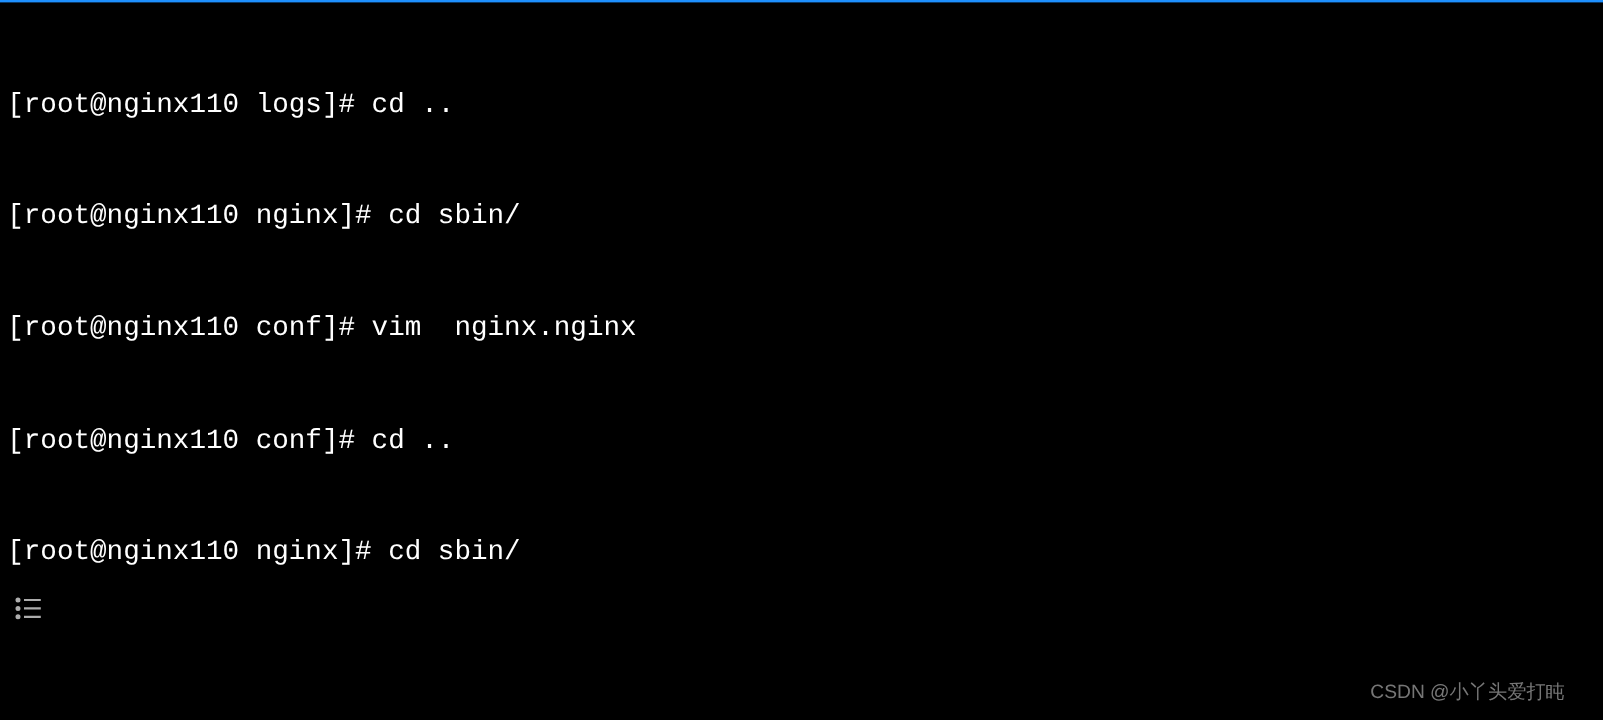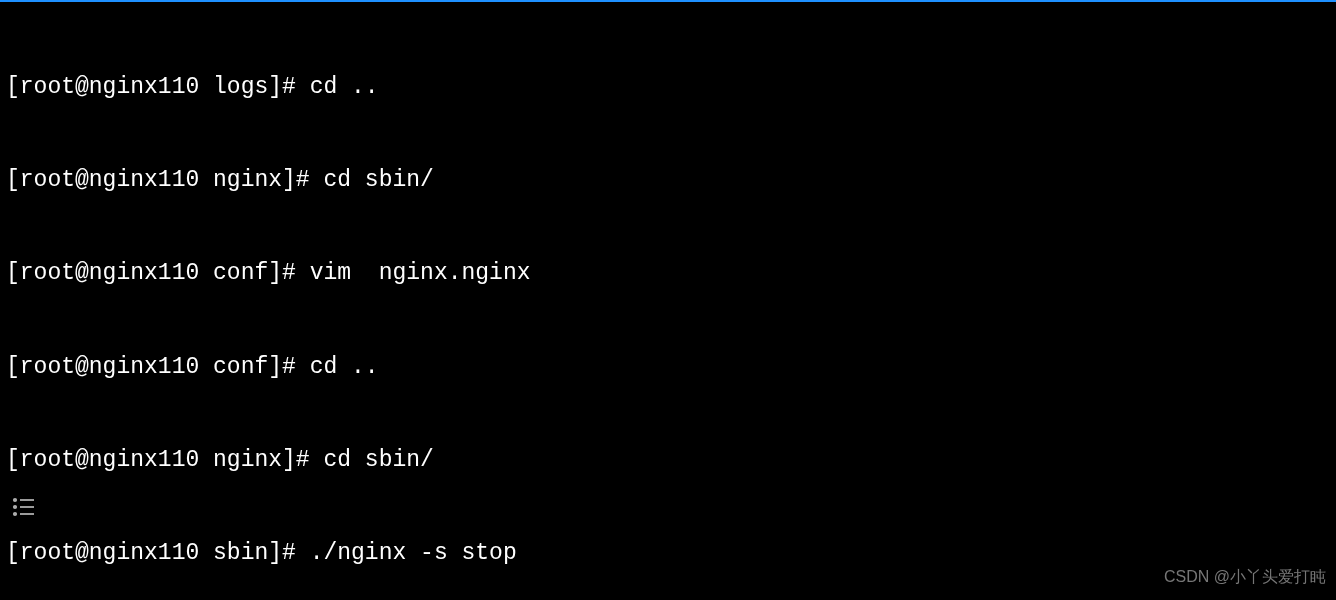--- a/index.html
+++ b/index.html
@@ -37,38 +37,37 @@
       height: 22px;
       color: #cccccc;
       opacity: 0.85;
     }
     .list-icon svg {
       width: 100%;
       height: 100%;
     }
     .watermark {
       position: absolute;
-      right: 10px;
+      right: 32px;
       bottom: 12px;
       font-family: Arial, "Microsoft YaHei", sans-serif;
       font-size: 16px;
       color: #a8a8a8;
       opacity: 0.7;
     }
   </style>
 </head>
 <body>
 
 <div class="terminal">
   <span class="line"><span class="prompt-part">[root@nginx110 logs]# </span><span>cd ..</span></span>
   <span class="line"><span class="prompt-part">[root@nginx110 nginx]# </span><span>cd sbin/</span></span>
   <span class="line"><span class="prompt-part">[root@nginx110 conf]# </span><span>vim  nginx.nginx</span></span>
   <span class="line"><span class="prompt-part">[root@nginx110 conf]# </span><span>cd ..</span></span>
   <span class="line"><span class="prompt-part">[root@nginx110 nginx]# </span><span>cd sbin/</span></span>
-  <span class="line"><span class="prompt-part">[root@nginx110 sbin]# </span><span>./nginx -s stop</span></span>
   
   
 </div>
 
 <div class="list-icon">
   <svg viewBox="0 0 24 20" fill="none" stroke="currentColor" stroke-width="1.8">
     <circle cx="3" cy="3" r="1.2" fill="currentColor"></circle>
     <line x1="8" y1="3" x2="22" y2="3"></line>
     <circle cx="3" cy="10" r="1.2" fill="currentColor"></circle>
     <line x1="8" y1="10" x2="22" y2="10"></line>

